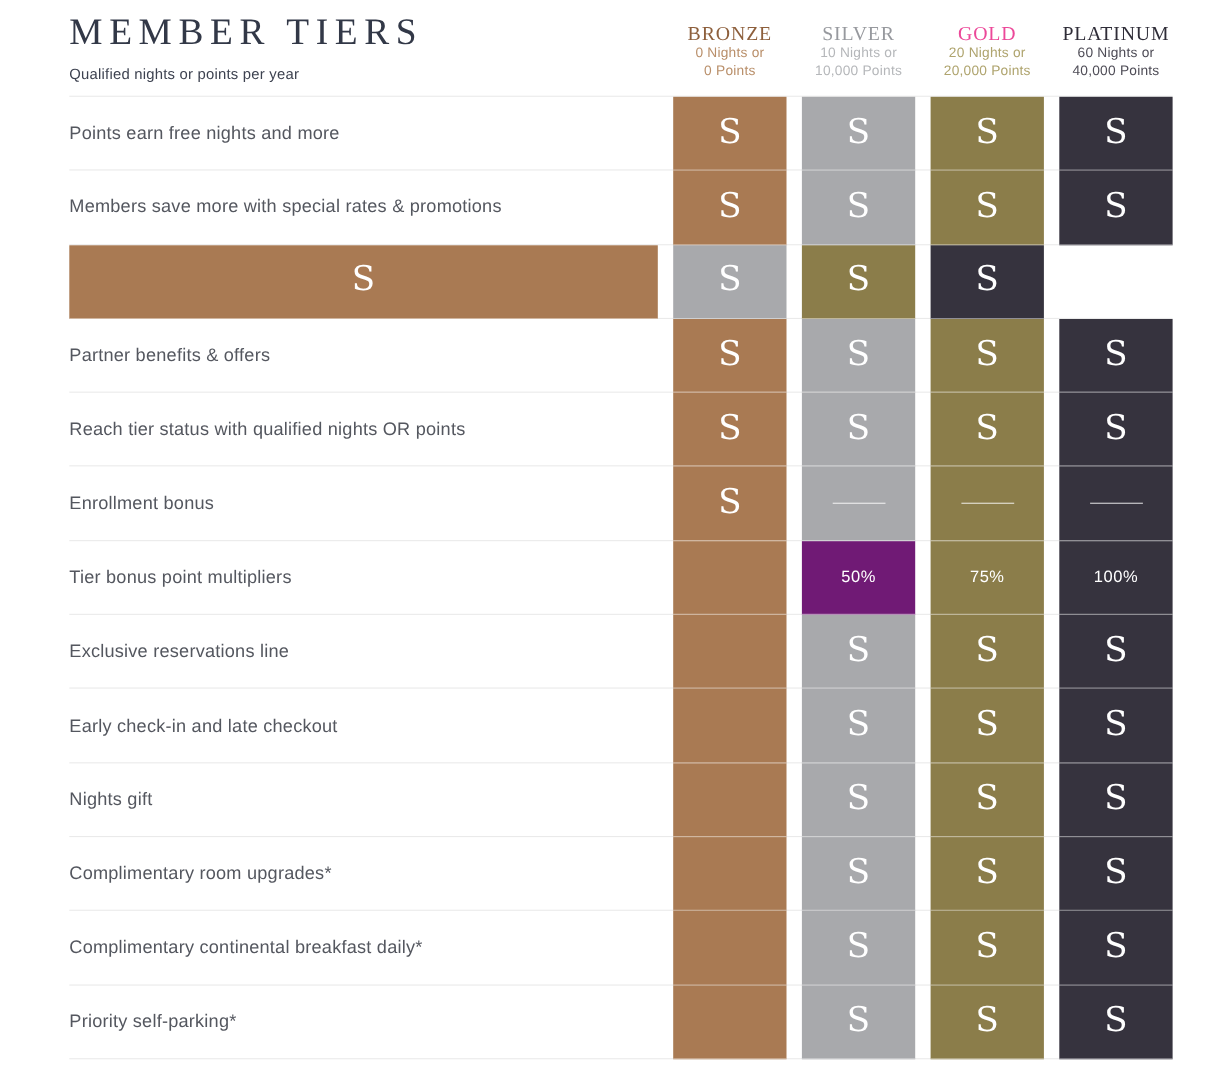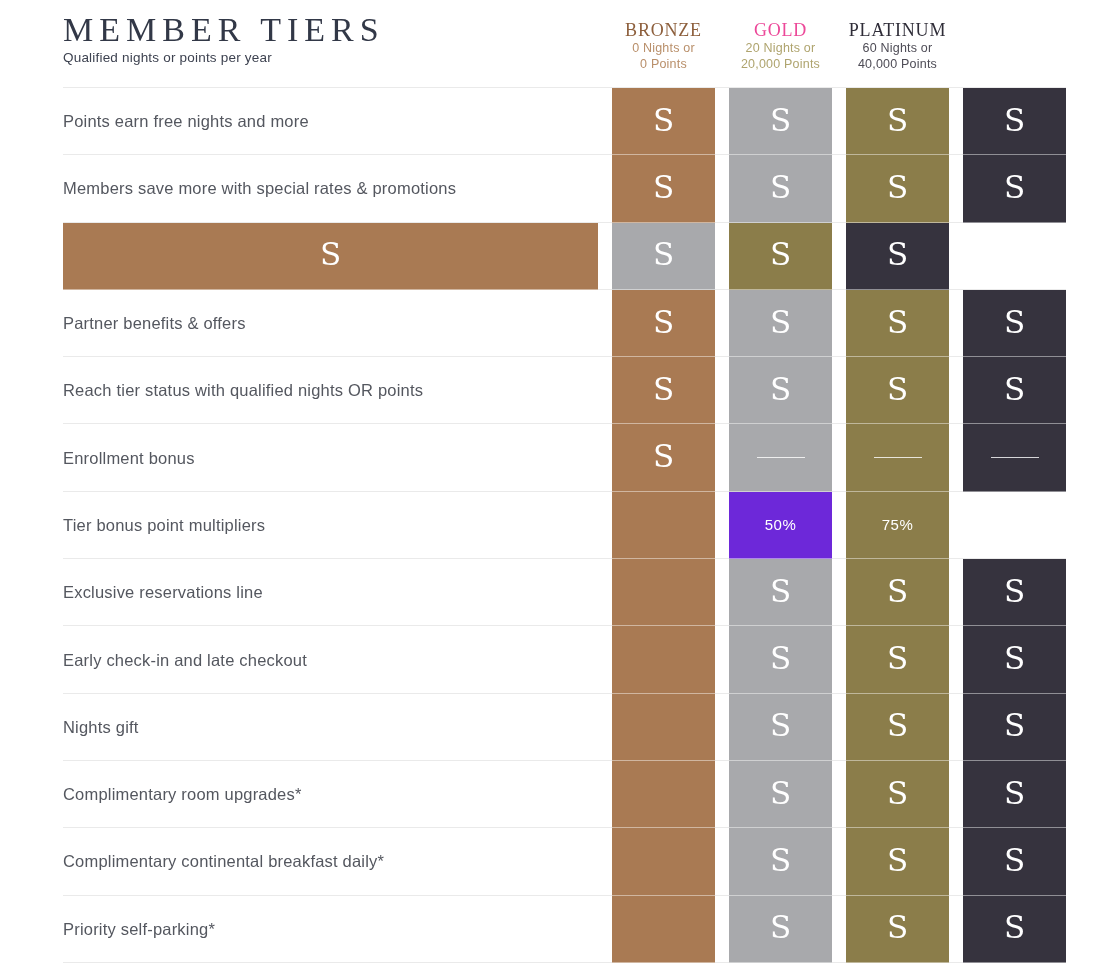--- a/index.html
+++ b/index.html
@@ -30,21 +30,21 @@
     font-weight: 500;
     font-size: 34px;
     letter-spacing: 6px;
     line-height: 34px;
     color: var(--title, #323847);
     white-space: nowrap;
   }
   .title-block p {
     font-size: 13.5px;
     line-height: 18px;
-    margin-top: 2px;
+    margin-top: 12px;
     color: var(--subtitle, #3d4250);
     letter-spacing: 0.2px;
   }
   .tier-head {
     text-align: center;
     padding-top: 7px;
   }
   .tier-name {
     font-family: "Liberation Serif", "DejaVu Serif", serif;
     font-size: 18px;
@@ -115,20 +115,25 @@
       <h1>MEMBER TIERS</h1>
       <p>Qualified nights or points per year</p>
     </div>
 
   <div class="tier-head">
         <div class="tier-name" style="color: rgb(141, 95, 60);">BRONZE</div>
         <div class="tier-req" style="color: rgb(185, 143, 106);">0 Nights or</div>
         <div class="tier-req" style="color: rgb(185, 143, 106);">0 Points</div>
       </div>
       <div class="tier-head">
+        <div class="tier-name" style="color: rgb(151, 153, 158);">SILVER</div>
+        <div class="tier-req" style="color: rgb(181, 183, 186);">10 Nights or</div>
+        <div class="tier-req" style="color: rgb(181, 183, 186);">10,000 Points</div>
+      </div>
+      <div class="tier-head">
         <div class="tier-name" style="color: #ec4899;">GOLD</div>
         <div class="tier-req" style="color: rgb(175, 164, 110);">20 Nights or</div>
         <div class="tier-req" style="color: rgb(175, 164, 110);">20,000 Points</div>
       </div>
       <div class="tier-head">
         <div class="tier-name" style="color: rgb(47, 45, 56);">PLATINUM</div>
         <div class="tier-req" style="color: rgb(78, 76, 86);">60 Nights or</div>
         <div class="tier-req" style="color: rgb(78, 76, 86);">40,000 Points</div>
       </div>
     </header>
@@ -220,26 +225,29 @@
         <div class="cell" style="background: rgb(139, 125, 74);">
           <span class="dash"></span>
         </div>
         <div class="cell" style="background: rgb(54, 51, 62);">
           <span class="dash"></span>
         </div>
       </div>
       <div class="row grid">
         <div class="row-label">Tier bonus point multipliers</div>
         <div class="cell" style="background: rgb(169, 122, 83);"></div>
-        <div class="cell" style="background: #6d28d9;">
+        <div class="cell" style="background: #701a75;">
           <span class="percent">50%</span>
         </div>
         <div class="cell" style="background: rgb(139, 125, 74);">
           <span class="percent">75%</span>
         </div>
+        <div class="cell" style="background: rgb(54, 51, 62);">
+          <span class="percent">100%</span>
+        </div>
       </div>
       <div class="row grid">
         <div class="row-label">Exclusive reservations line</div>
         <div class="cell" style="background: rgb(169, 122, 83);"></div>
         <div class="cell" style="background: rgb(168, 169, 172);">
           <span class="s-glyph">S</span>
         </div>
         <div class="cell" style="background: rgb(139, 125, 74);">
           <span class="s-glyph">S</span>
         </div>

